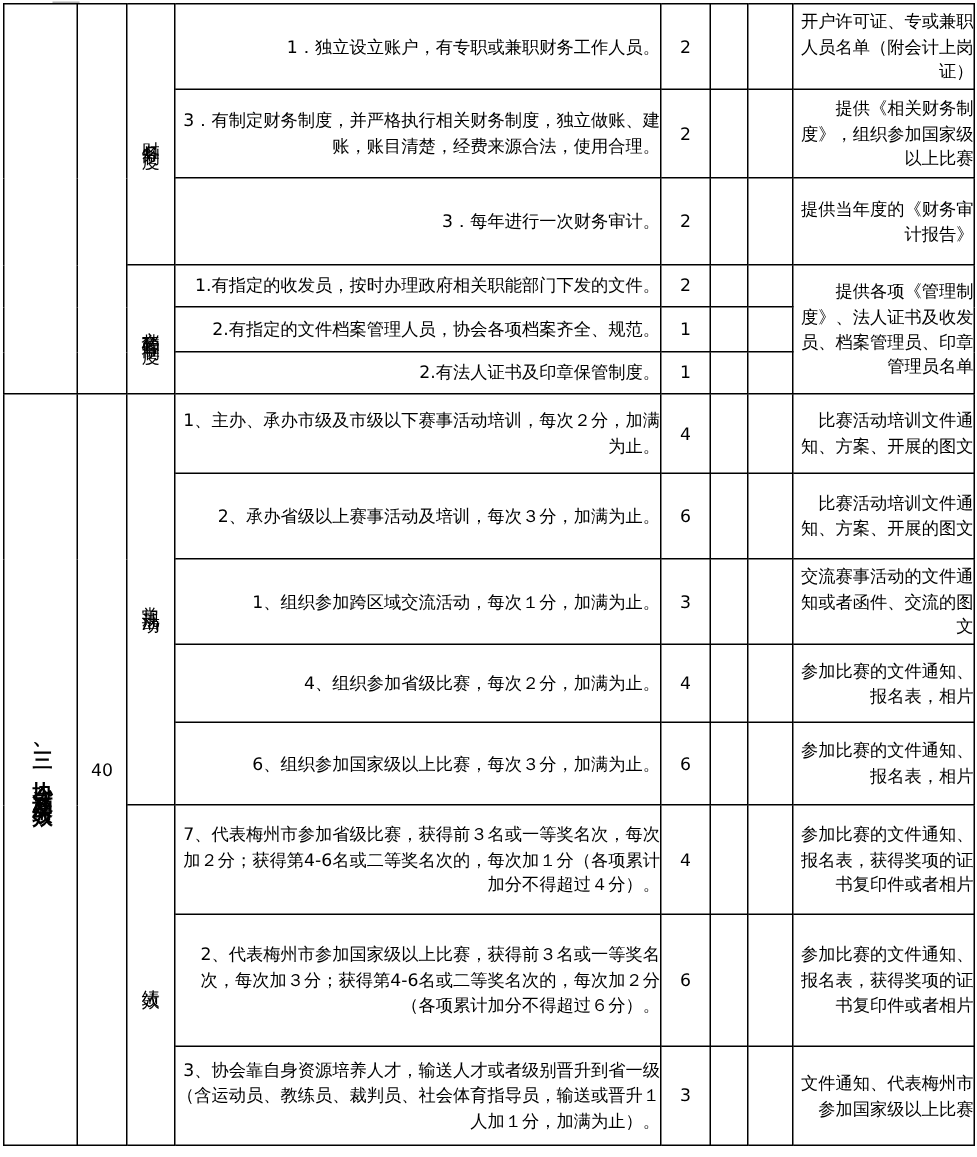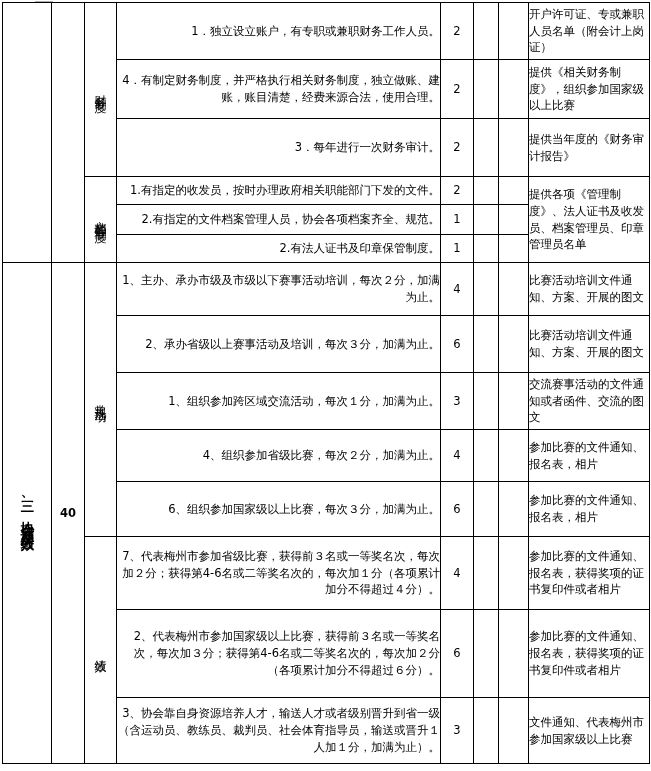--- a/index.html
+++ b/index.html
@@ -75,32 +75,31 @@
     font-size: 12px;
     line-height: 1.52;
   }
   
   .score {
     text-align: center;
     font-size: 11.5px;
   }
   
   .proof {
-    text-align: left;
+    text-align: right;
     padding: 2px 4px;
     font-size: 12px;
     line-height: 1.45;
   }
   .blank { }
 
   
   .weight {
     text-align: center;
     font-size: 11.5px;
-    font-weight: bold;
   }
 </style>
 </head>
 <body>
 
 <div id="sheet">
 
   <div class="guide-line" style="left:35px; top:1px; width:18px;"></div>
 
   <table class="grid">
@@ -123,21 +122,21 @@
           <span class="vtext">财务制度</span>
         </td>
         <td class="desc">1．独立设立账户，有专职或兼职财务工作人员。</td>
         <td class="score">2</td>
         <td class="blank"></td>
         <td class="blank"></td>
         <td class="proof">开户许可证、专或兼职人员名单（附会计上岗证）</td>
       </tr>
 
       <tr style="height:59px">
-        <td class="desc">4．有制定财务制度，并严格执行相关财务制度，独立做账、建账，账目清楚，经费来源合法，使用合理。</td>
+        <td class="desc">3．有制定财务制度，并严格执行相关财务制度，独立做账、建账，账目清楚，经费来源合法，使用合理。</td>
         <td class="score">2</td>
         <td class="blank"></td>
         <td class="blank"></td>
         <td class="proof">提供《相关财务制度》，组织参加国家级以上比赛</td>
       </tr>
 
       <tr style="height:58px">
         <td class="desc">3．每年进行一次财务审计。</td>
         <td class="score">2</td>
         <td class="blank"></td>

